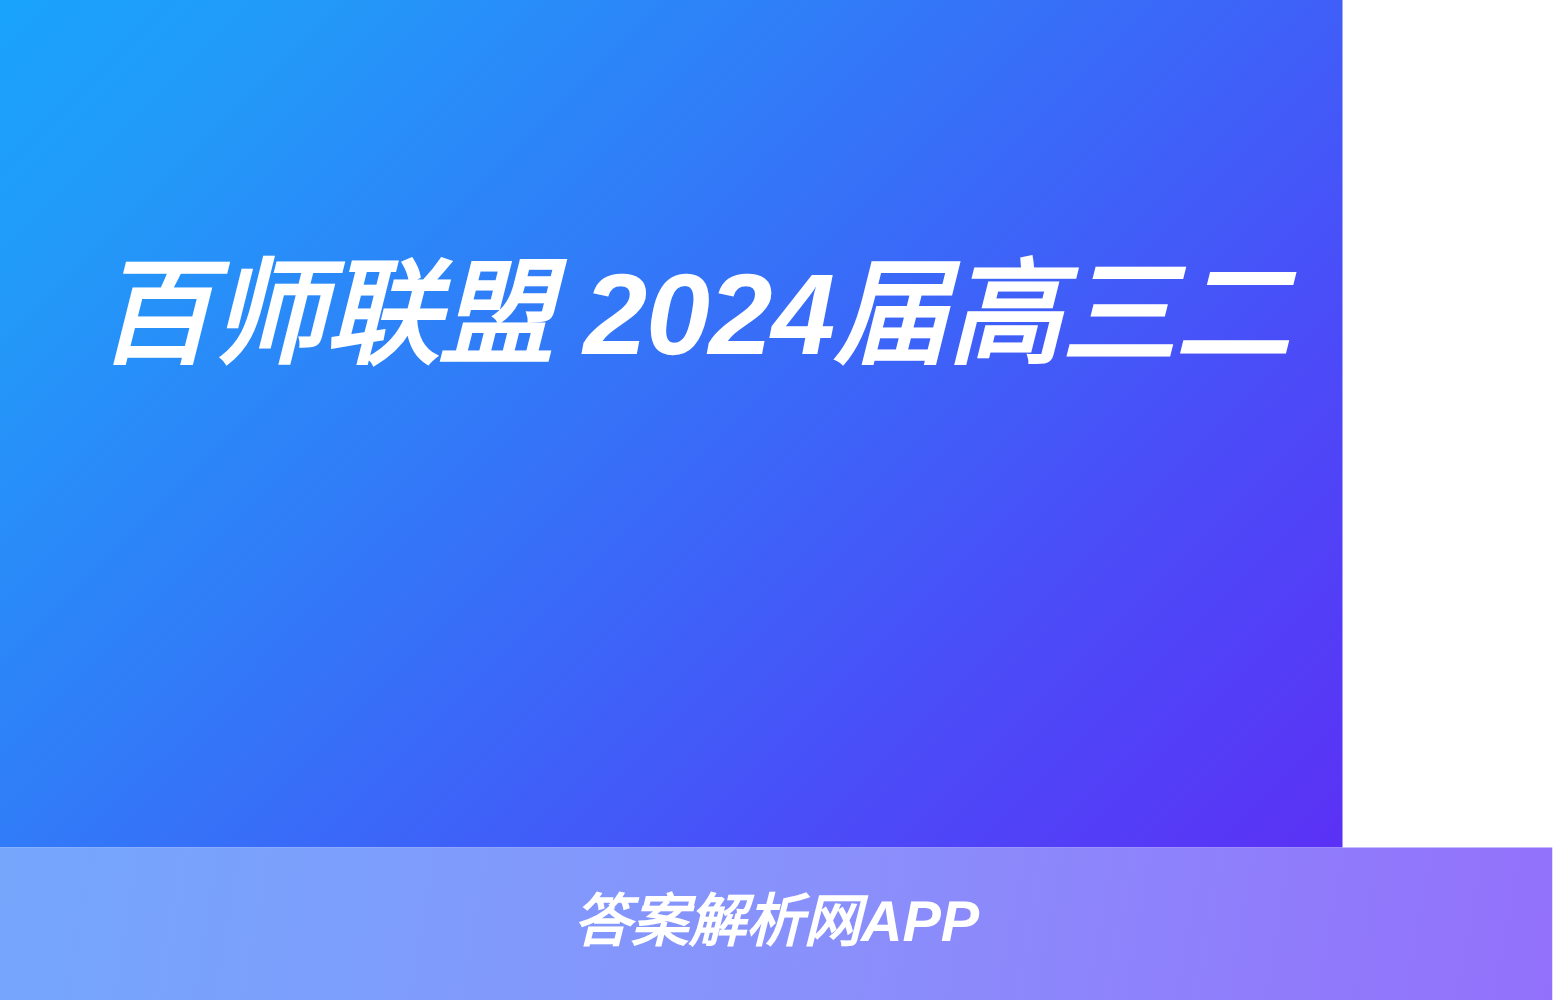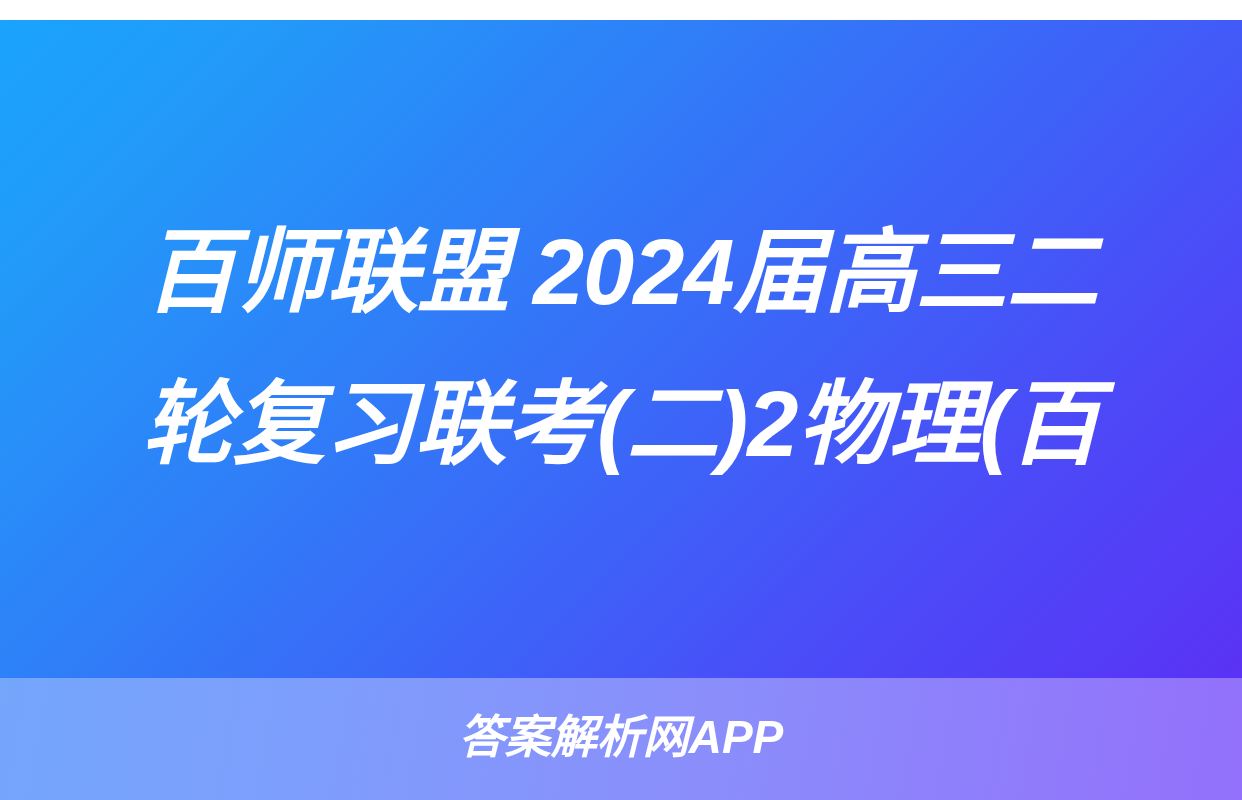--- a/index.html
+++ b/index.html
@@ -18,31 +18,30 @@
     height: 800px;
     overflow: hidden;
     box-sizing: border-box;
   }
 
   
   #hero-panel {
     position: absolute;
     left: 0;
     top: 0;
-    width: 1242px;
+    width: 1074px;
     height: 678px;
     background: linear-gradient(135deg,
                 #19a3fc 0%,
                 #229af9 14%,
                 #2f7ff8 36%,
                 #3d63f8 58%,
                 #4b4bf8 76%,
                 #5b31f5 100%);
     overflow: hidden;
-    margin-top: 20px;
   }
 
   #hero-title-block {
     position: absolute;
     left: 78px;
     right: 78px;
     top: 176px;
     text-align: center;
   }
 
@@ -90,21 +89,20 @@
 </style>
 </head>
 <body>
 
 <div id="poster-card">
 
   <div id="hero-panel">
 
     <div id="hero-title-block">
       <span class="hero-line">百师联盟 2024届高三二</span>
-      <span class="hero-line">轮复习联考(二)2物理(百</span>
     </div>
 
   </div>
 
   <div id="footer-band">
     <span id="footer-watermark-text">答案解析网APP</span>
   </div>
 
 </div>
 

